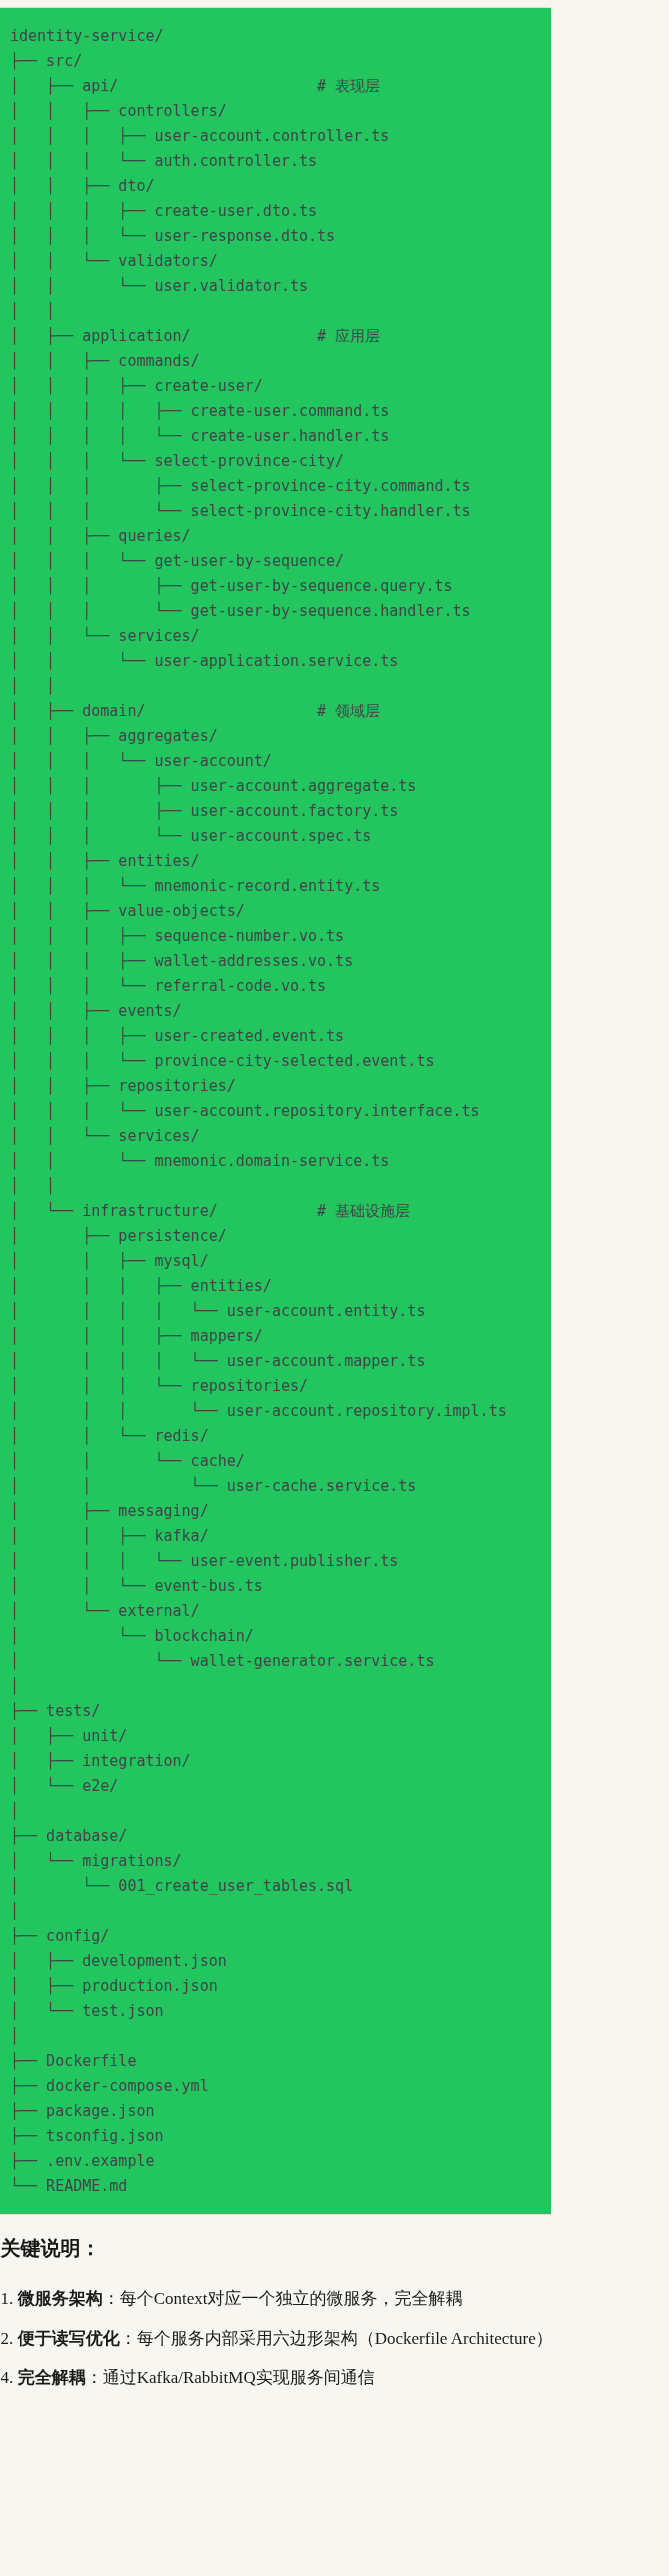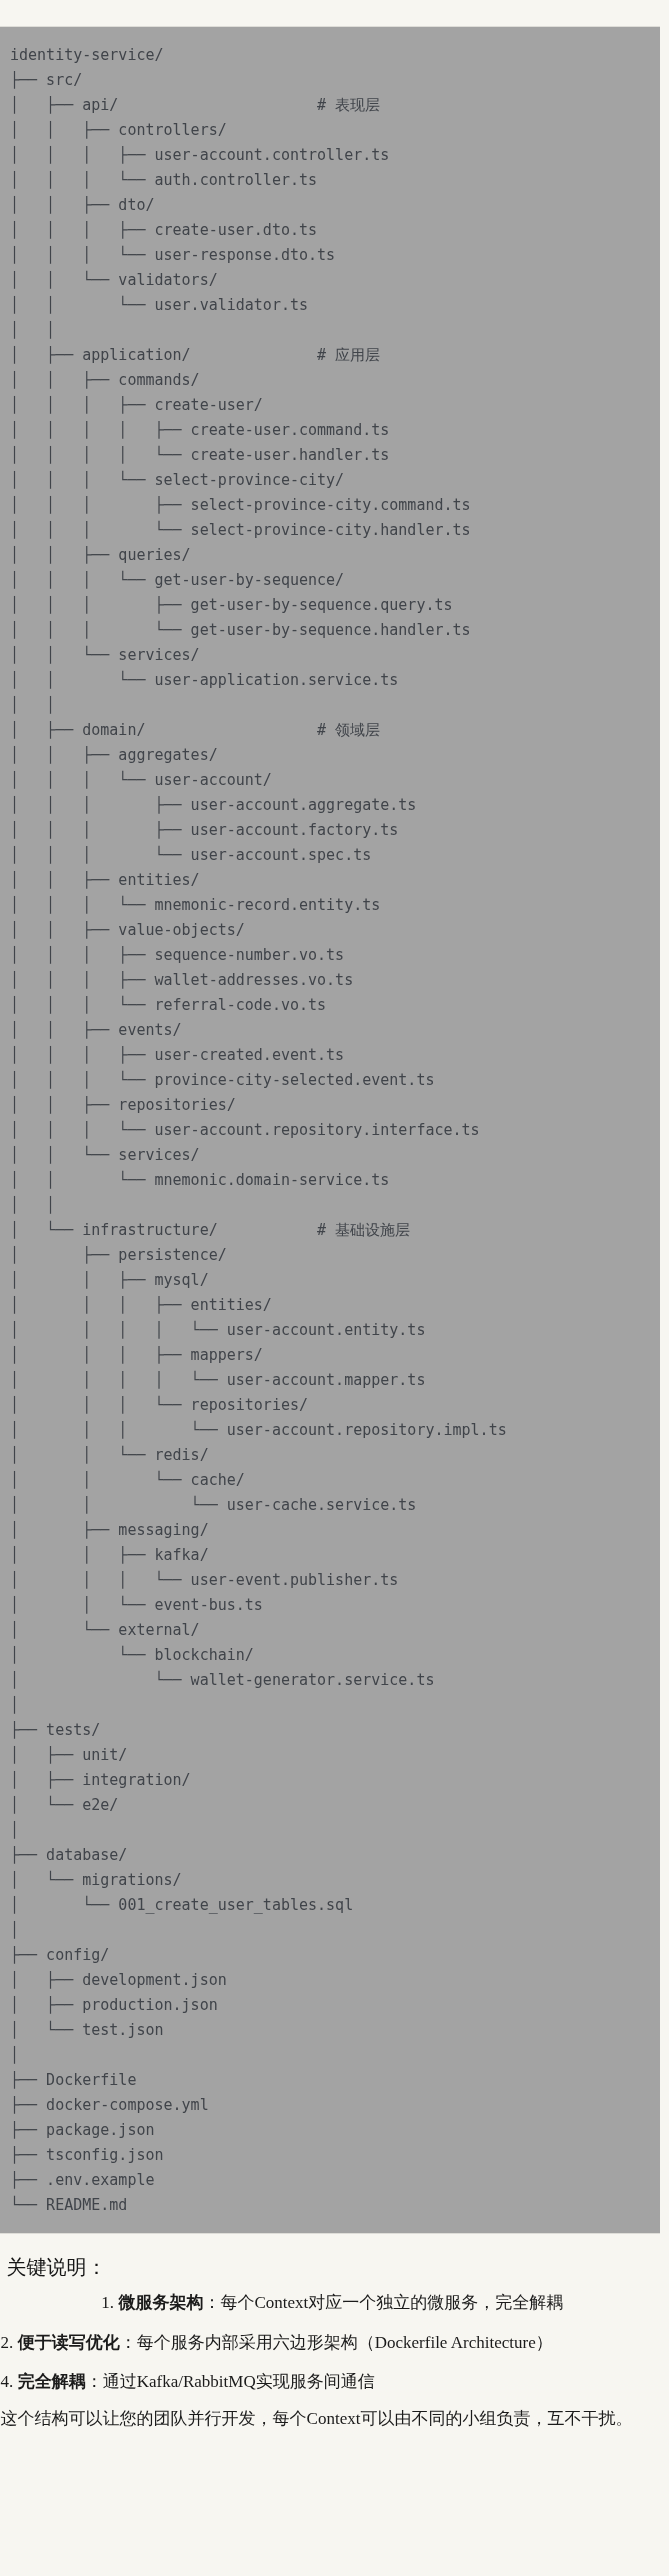--- a/index.html
+++ b/index.html
@@ -14,50 +14,50 @@
   }
   .page-title {
     margin: 8.1px 0 0 0.6px;
     font-size: 21px;
     line-height: 29px;
     font-weight: bold;
     color: #181818;
     letter-spacing: 0.3px;
   }
   .codeblock {
-    margin-top: 26px;
-    background: #a3a3a3;
+    margin-top: 7px;
+    background: #22c55e;
     border-top: 1.3px solid #deddd8;
     border-bottom: 1.3px solid #deddd8;
     padding: 16.3px 6.3px 15px 10px;
-    width: 660px;
+    width: 551px;
   }
   .tree {
     margin: 0;
     font-family: "DejaVu Sans Mono", monospace;
     font-size: 15px;
     line-height: 25px;
     color: #40444a;
     white-space: pre;
   }
   .notes { padding: 0 5px 0 0.6px; }
   .notes-heading {
-    margin: 21px 0 0 6px;
+    margin: 21px 0 0 0;
     font-size: 20px;
     line-height: 24px;
-    font-weight: normal;
+    font-weight: bold;
     color: #161616;
   }
   .note-item {
     margin: 20px 0 0 0;
     font-size: 17px;
     line-height: 19.4px;
     white-space: nowrap;
   }
-  .note-item:first-of-type { margin-top: 14px; text-align: center; }
+  .note-item:first-of-type { margin-top: 29px; }
   .note-num { margin-right: 4.4px; }
   .note-label { font-weight: bold; }
   .closing {
     margin: 17.5px 0 0 0;
     font-size: 17px;
     line-height: 19.4px;
     white-space: nowrap;
   }
 </style>
 </head>
@@ -168,18 +168,17 @@
       <span class="note-num">2.</span><span class="note-label">便于读写优化</span><span class="note-desc">：每个服务内部采用六边形架构（Dockerfile Architecture）</span>
     </div>
 
 
     <div class="note-item">
       <span class="note-num">4.</span><span class="note-label">完全解耦</span><span class="note-desc">：通过Kafka/RabbitMQ实现服务间通信</span>
     </div>
 
 
 
-    <p class="closing">这个结构可以让您的团队并行开发，每个Context可以由不同的小组负责，互不干扰。</p>
 
   </div>
 
 </div>
 
 
 </body></html>

